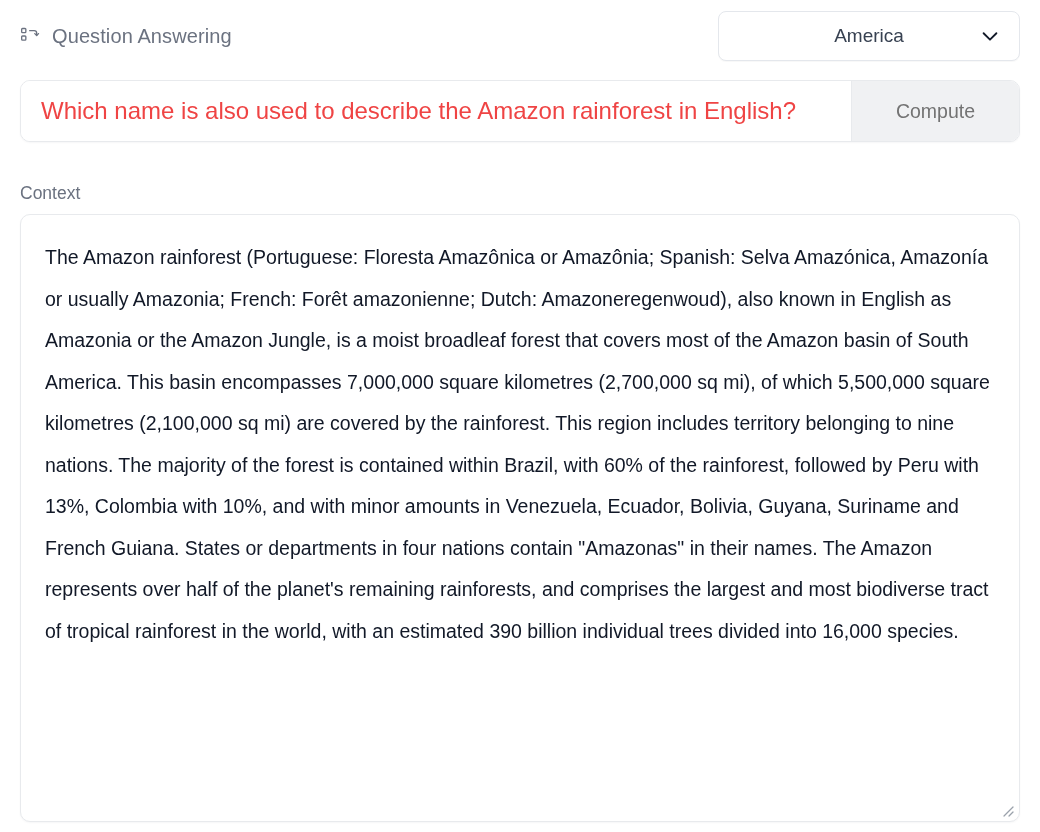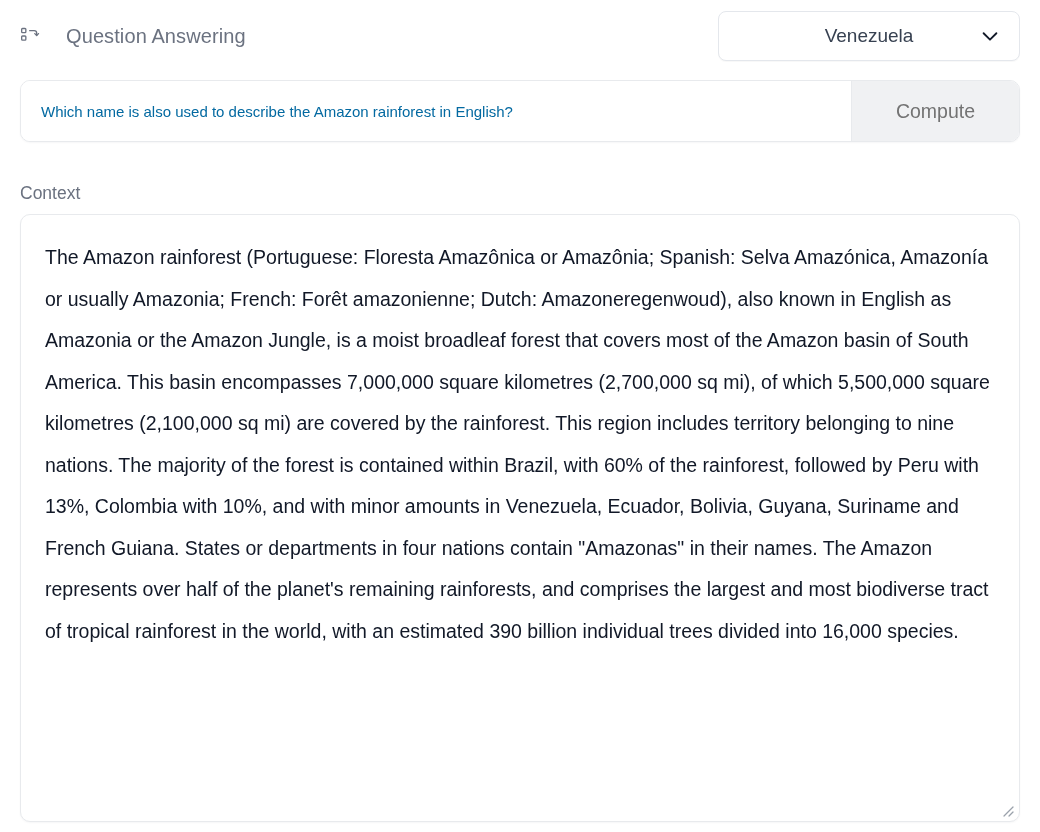--- a/index.html
+++ b/index.html
@@ -23,21 +23,21 @@
   .header-row {
     display: flex;
     align-items: center;
     justify-content: space-between;
     height: 72px;
     padding: 0 6px;
   }
   .task-title {
     display: flex;
     align-items: center;
-    gap: 26px;
+    gap: 12px;
   }
   .task-icon {
     width: 20px;
     height: 20px;
     display: block;
     color: #6b7280;
     flex: 0 0 auto;
   }
   .task-label {
     font-size: 20px;
@@ -80,22 +80,22 @@
     overflow: hidden;
     background: #ffffff;
     margin: 8px 6px 0 6px;
     box-shadow: 0 1px 2px rgba(16,24,40,0.04);
   }
   .question-input {
     flex: 1 1 auto;
     border: none;
     outline: none;
     padding: 0 20px;
-    font-size: 15px;
-    color: #0369a1;
+    font-size: 24px;
+    color: #ef4444;
     font-family: "Liberation Sans", sans-serif;
     background: #ffffff;
     min-width: 0;
   }
   .compute-button {
     flex: 0 0 168px;
     border: none;
     border-left: 1px solid #e8eaed;
     background: #f0f1f3;
     font-size: 19.5px;
@@ -160,21 +160,21 @@
           <rect x="2" y="3" width="5" height="5" rx="1"></rect>
           <rect x="2" y="12" width="5" height="5" rx="1"></rect>
           <path d="M11 5.5h6a3 3 0 0 1 3 3v3"></path>
           <path d="M20 11.5l-2.2-2.4M20 11.5l2.2-2.4" stroke-linecap="round"></path>
         </svg>
       </span>
       <span class="task-label">Question Answering</span>
     </div>
 
     <div class="examples-select">
-      <span class="sel-text">Venezuela</span>
+      <span class="sel-text">America</span>
       <span class="chev">
         <svg viewBox="0 0 24 24" width="22" height="22" fill="none" stroke="currentColor" stroke-width="2" stroke-linecap="round" stroke-linejoin="round">
           <polyline points="5 9 12 16 19 9"></polyline>
         </svg>
       </span>
     </div>
   </div>
 
   <div class="question-bar">
     <input class="question-input" type="text" value="Which name is also used to describe the Amazon rainforest in English?" style="">

